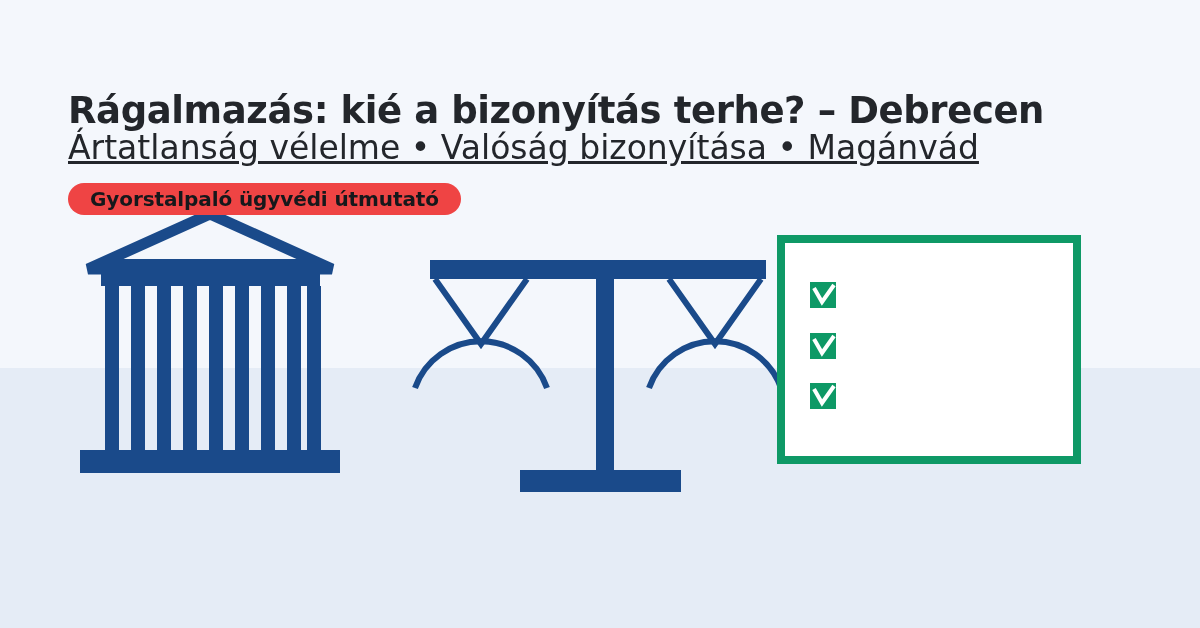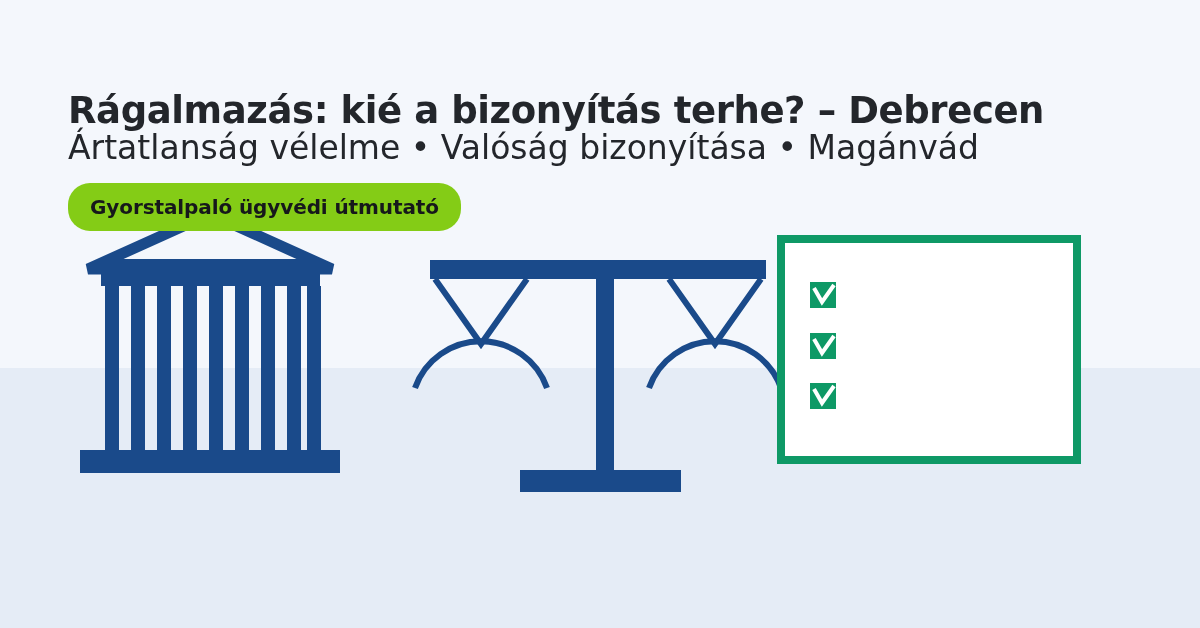--- a/index.html
+++ b/index.html
@@ -34,27 +34,28 @@
   }
   #subhead {
     position:absolute; left:68px; top:126px;
     width:1100px;
     font-family:"DejaVu Sans", sans-serif;
     font-weight:400;
     font-size:33px;
     line-height:44px;
     color:#23262b;
     white-space:nowrap;
+    text-decoration:underline;
   }
   #badge {
     position:absolute; left:68px; top:183px;
-    height:48px;
+    height:32px;
     padding:0 22px;
     display:flex; align-items:center;
-    background:#84cc16;
+    background:#ef4444;
     border-radius:22px;
     font-family:"DejaVu Sans", sans-serif;
     font-weight:700;
     font-size:20px;
     letter-spacing:-0.1px;
     color:#16181b;
     white-space:nowrap;
     z-index:6;
   }
   

